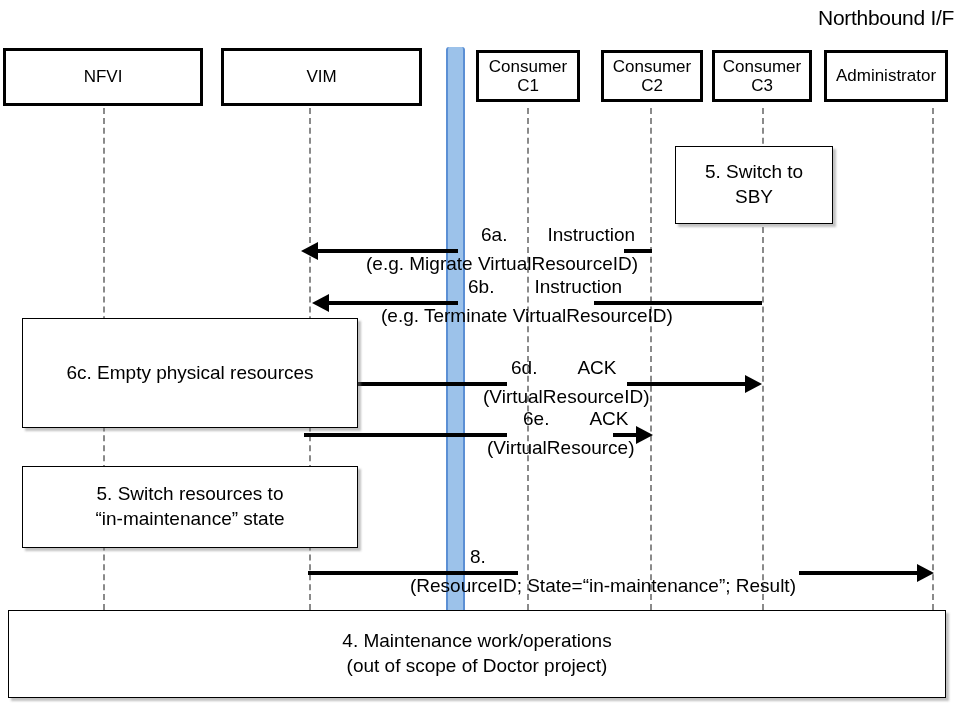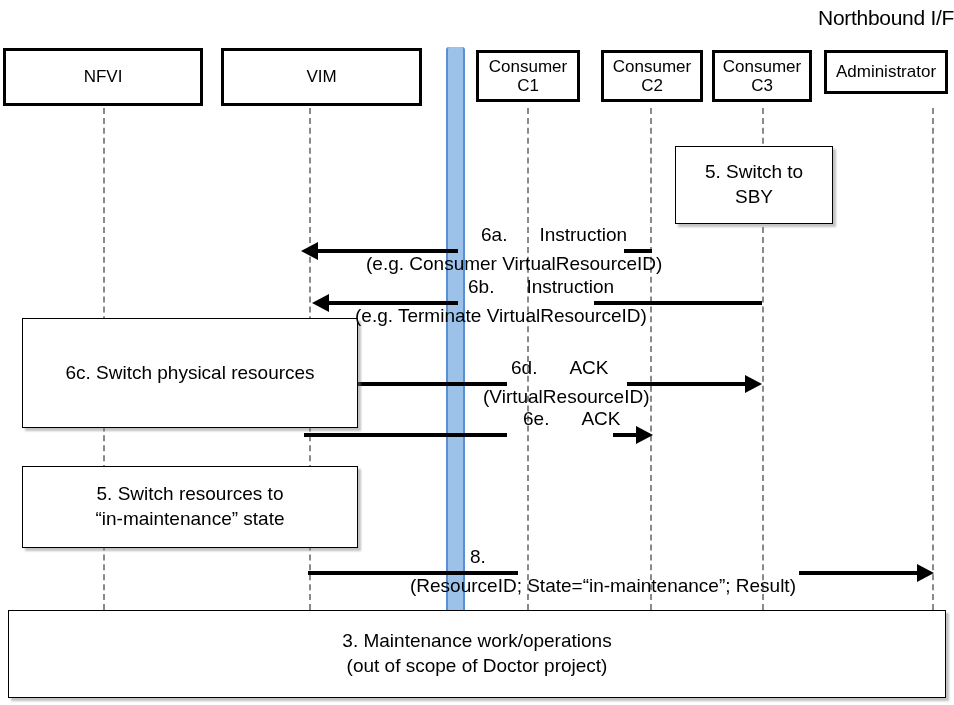--- a/index.html
+++ b/index.html
@@ -93,21 +93,21 @@
     position:absolute;
     font-size:19px;
     white-space:nowrap;
     text-align:center;
     z-index:8;
     background:transparent;
     line-height:1.15;
   }
   .msg-label.two-col{
     display:flex;
-    gap:32px;
+    gap:40px;
   }
 </style>
 </head>
 <body>
 
 <div id="canvas">
 
   <div class="diagram-title">Northbound I/F</div>
 
   <div class="lifeline" style="left:103px; top:108px; height:502px;"></div>
@@ -145,89 +145,92 @@
     </div>
   </div>
 
   <div class="actor-box" style="left:712px; top:50px; width:100px; height:52px;">
     <div>
       <span>Consumer</span>
       <span>C3</span>
     </div>
   </div>
 
-  <div class="actor-box" style="left:824px; top:50px; width:124px; height:44px;">
+  <div class="actor-box" style="left:824px; top:50px; width:124px; height:52px;">
     <div>
       <span>Administrator</span>
     </div>
   </div>
 
   <div class="proc-box" style="left:675px; top:146px; width:158px; height:78px;">
     <span>5. Switch to</span>
     <span>SBY</span>
   </div>
 
   <div class="msg-seg" style="left:316px; top:249px; width:142px;"></div>
   <div class="arrowhead left" style="left:301px; top:242px;"></div>
   <div class="msg-seg" style="left:624px; top:249px; width:28px;"></div>
   <div class="msg-label two-col" style="left:481px; top:224px;">
     <span>6a.</span>
     <span>Instruction</span>
   </div>
   <div class="msg-label" style="left:366px; top:253px;">
-    <span>(e.g. Consumer VirtualResourceID)</span>
+    <span>(e.g. Migrate VirtualResourceID)</span>
   </div>
 
   <div class="msg-seg" style="left:327px; top:301px; width:131px;"></div>
   <div class="arrowhead left" style="left:312px; top:294px;"></div>
   <div class="msg-seg" style="left:594px; top:301px; width:168px;"></div>
   <div class="msg-label two-col" style="left:468px; top:276px;">
     <span>6b.</span>
     <span>Instruction</span>
   </div>
-  <div class="msg-label" style="left:355px; top:305px;">
+  <div class="msg-label" style="left:381px; top:305px;">
     <span>(e.g. Terminate VirtualResourceID)</span>
   </div>
 
   <div class="proc-box" style="left:22px; top:318px; width:336px; height:110px;">
-    <span>6c. Switch physical resources</span>
+    <span>6c. Empty physical resources</span>
   </div>
 
   <div class="msg-seg" style="left:357px; top:382px; width:150px;"></div>
   <div class="msg-seg" style="left:627px; top:382px; width:118px;"></div>
   <div class="arrowhead right" style="left:745px; top:375px;"></div>
   <div class="msg-label two-col" style="left:511px; top:357px;">
     <span>6d.</span>
     <span>ACK</span>
   </div>
   <div class="msg-label" style="left:483px; top:386px;">
     <span>(VirtualResourceID)</span>
   </div>
 
   <div class="msg-seg" style="left:304px; top:433px; width:203px;"></div>
   <div class="msg-seg" style="left:613px; top:433px; width:23px;"></div>
   <div class="arrowhead right" style="left:636px; top:426px;"></div>
   <div class="msg-label two-col" style="left:511px; top:408px;margin-left:12px;">
     <span>6e.</span>
     <span>ACK</span>
   </div>
+  <div class="msg-label" style="left:487px; top:437px;">
+    <span>(VirtualResource)</span>
+  </div>
 
   <div class="proc-box" style="left:22px; top:466px; width:336px; height:82px;">
     <span>5. Switch resources to</span>
     <span>“in-maintenance” state</span>
   </div>
 
   <div class="msg-seg" style="left:308px; top:571px; width:210px;"></div>
   <div class="msg-seg" style="left:799px; top:571px; width:118px;"></div>
   <div class="arrowhead right" style="left:917px; top:564px;"></div>
   <div class="msg-label two-col" style="left:470px; top:546px;">
     <span>8.</span>
   </div>
   <div class="msg-label" style="left:410px; top:575px;">
     <span>(ResourceID; State=“in-maintenance”; Result)</span>
   </div>
 
   <div class="proc-box" style="left:8px; top:610px; width:938px; height:88px;">
-    <span>3. Maintenance work/operations</span>
+    <span>4. Maintenance work/operations</span>
     <span>(out of scope of Doctor project)</span>
   </div>
 
 </div>
 
 </body></html>

